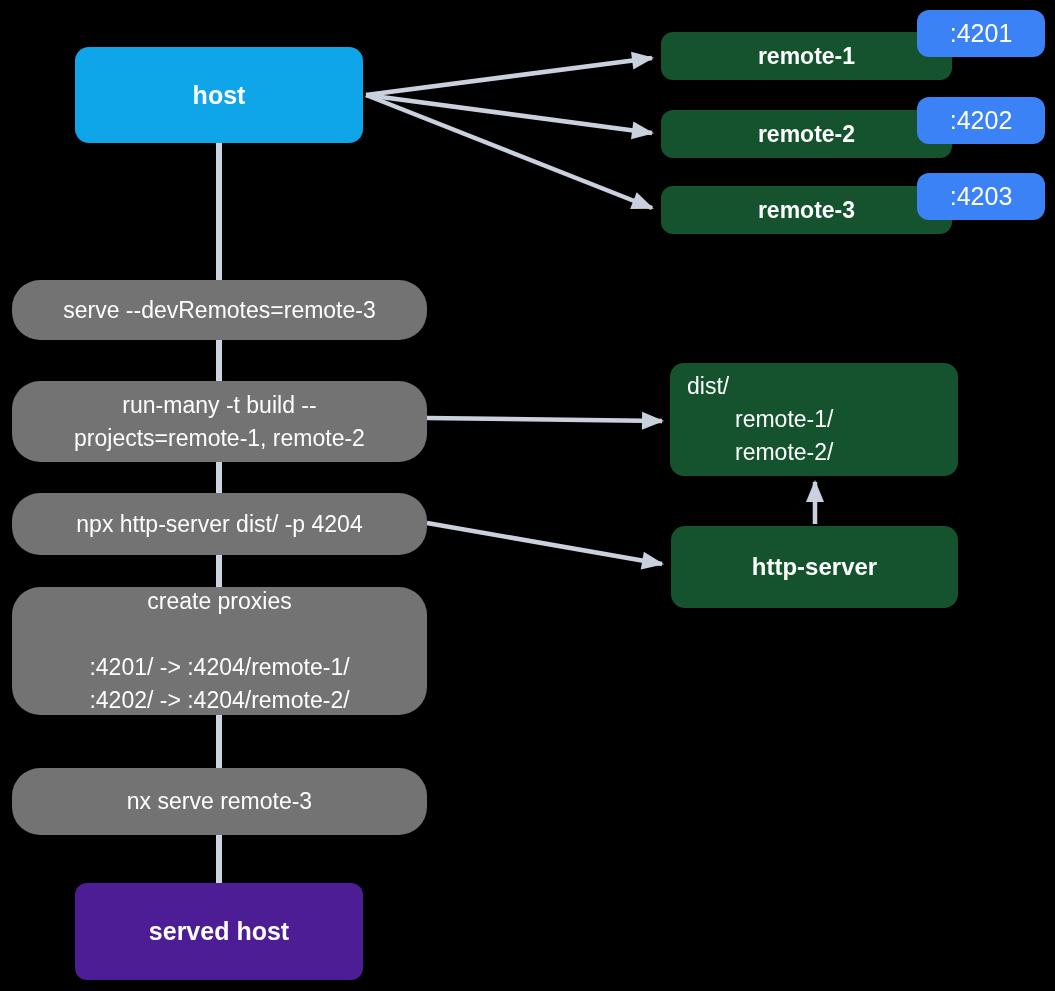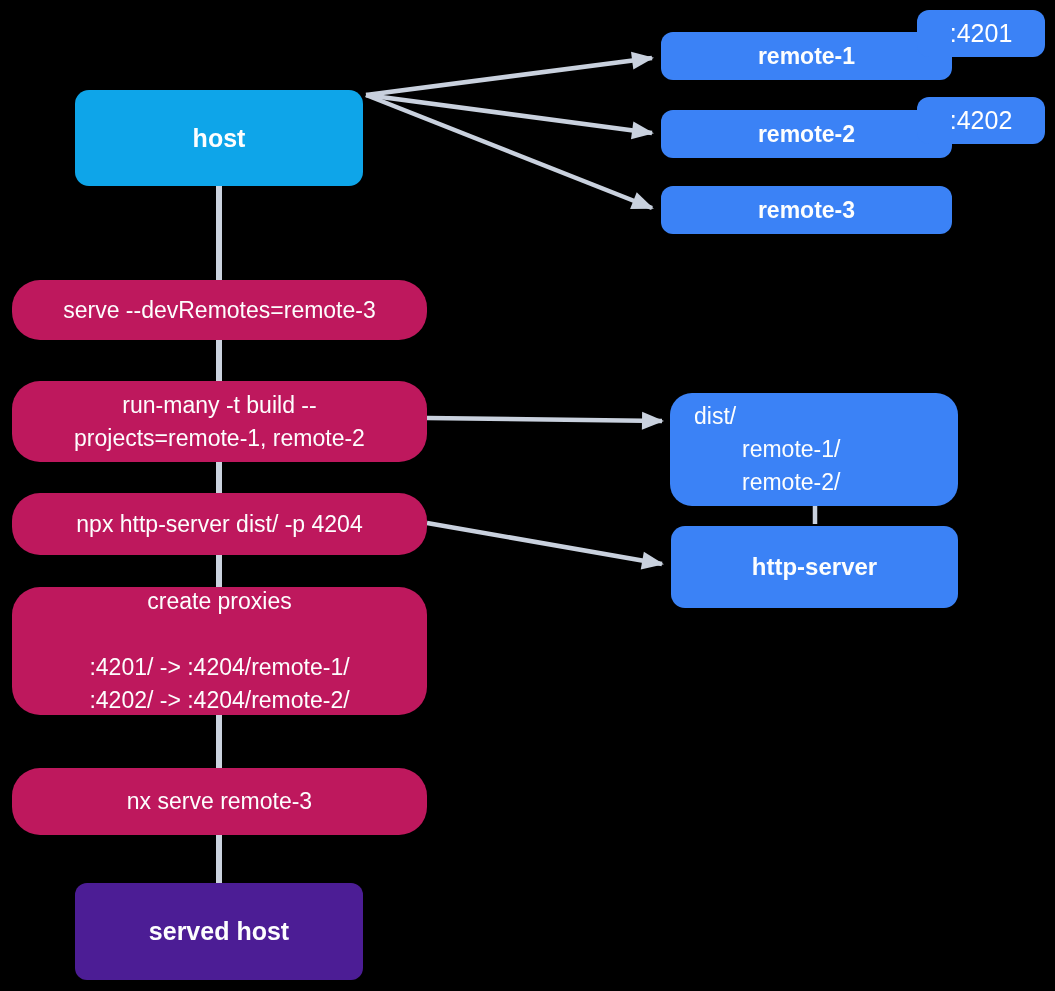--- a/index.html
+++ b/index.html
@@ -20,26 +20,26 @@
     border-radius: 14px;
     color: #fdfefe;
     display: flex;
     align-items: center;
     justify-content: center;
     flex-direction: column;
     box-sizing: border-box;
     z-index: 3;
   }
   .cyan  { background: #0ea5e9; }
-  .green { background: #be185d; border-radius: 28px; }
-  .gray  { background: #3b82f6; }
+  .green { background: #737373; border-radius: 28px; }
+  .gray  { background: #14532d; }
   .blue  { background: #4c1d95; }
   .bold  { font-weight: 700; }
 
-  .host-box        { left: 75px;  top: 47px;  width: 288px; height: 96px;  font-size: 25px; margin-top: 43px; }
+  .host-box        { left: 75px;  top: 47px;  width: 288px; height: 96px;  font-size: 25px; }
   .served-box      { left: 75px;  top: 883px; width: 288px; height: 97px;  font-size: 25px; border-radius: 12px; }
 
   .remote-box      { left: 661px; width: 291px; height: 48px; font-size: 23px; border-radius: 12px; }
   .remote-1 { top: 32px; }
   .remote-2 { top: 110px; }
   .remote-3 { top: 186px; }
 
   .port-badge {
     position: absolute;
     left: 917px;
@@ -65,23 +65,22 @@
   .step-proxies { top: 587px; height: 128px; }
   .step-nxserve { top: 768px; height: 67px; }
 
   .gline { min-height: 33px; line-height: 33px; text-align: center; }
 
   .dist-box {
     left: 670px; top: 363px; width: 288px; height: 113px;
     font-size: 23px;
     align-items: flex-start;
     justify-content: center;
-    padding-left: 24px;
-    border-radius: 22px;
-    margin-top: 30px;
+    padding-left: 17px;
+    border-radius: 14px;
   }
   .dist-box .gline { text-align: left; }
   .indent { padding-left: 48px; }
 
   .httpserver-box { left: 671px; top: 526px; width: 287px; height: 82px; font-size: 24px; border-radius: 14px; }
 
   .flow-line {
     position: absolute;
     left: 216px;
     top: 143px;
@@ -133,20 +132,23 @@
   <div class="node gray bold remote-box remote-3">
     <span>remote-3</span>
   </div>
 
   <div class="port-badge port-1">
     <span>:4201</span>
   </div>
   <div class="port-badge port-2">
     <span>:4202</span>
   </div>
+  <div class="port-badge port-3">
+    <span>:4203</span>
+  </div>
 
   <div class="node green step-box step-serve">
     <div class="gline">serve --devRemotes=remote-3</div>
   </div>
 
   <div class="node green step-box step-build">
     <div class="gline">run-many -t build --</div>
     <div class="gline">projects=remote-1, remote-2</div>
   </div>
 

